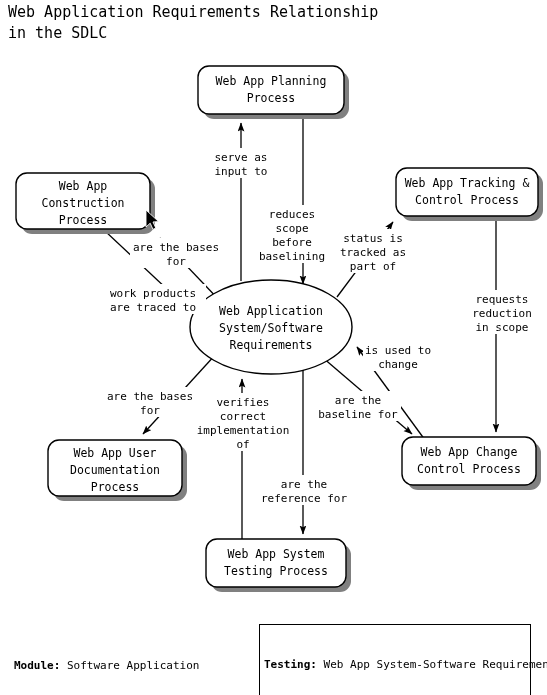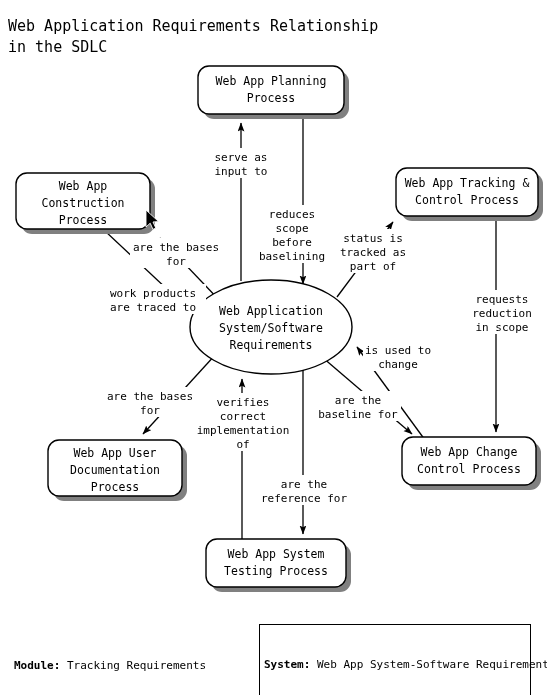--- a/index.html
+++ b/index.html
@@ -18,21 +18,21 @@
   #canvas {
     position: absolute;
     left: 0;
     top: 0;
     width: 547px;
     height: 695px;
   }
   .diagram-title {
     position: absolute;
     left: 8px;
-    top: 16px;
+    top: 2px;
     font-size: 15px;
     line-height: 21px;
     white-space: pre;
     letter-spacing: 0px;
   }
   .node-label {
     font-size: 11.5px;
     font-family: "DejaVu Sans Mono", "Liberation Mono", monospace;
   }
   .edge-label {
@@ -231,23 +231,23 @@
       <text class="edge-label" x="304" y="502" text-anchor="middle">reference for</text>
     </g>
   </g>
 
   <g transform="translate(146,210)">
     <path d="M0,0 L0,17 L4.2,13.2 L7.0,19.4 L9.8,18.0 L7.0,12.0 L12.6,11.6 Z" fill="#000" stroke="#fff" stroke-width="0.9"></path>
   </g>
 </svg>
 
 <div class="legend-box" id="source-block">
-  <span class="row"><b class="lbl-b">Module:</b><span> Tracking Requirements</span></span>
+  <span class="row"><b class="lbl-b">Module:</b><span> Software Application</span></span>
   
   
 </div>
 
 <div class="legend-box" id="module-block">
-  <span class="row"><b class="lbl-b">System:</b><span> Web App System-Software Requirements</span></span>
+  <span class="row"><b class="lbl-b">Testing:</b><span> Web App System-Software Requirements</span></span>
   
   
   
 </div>
 
 </body></html>

